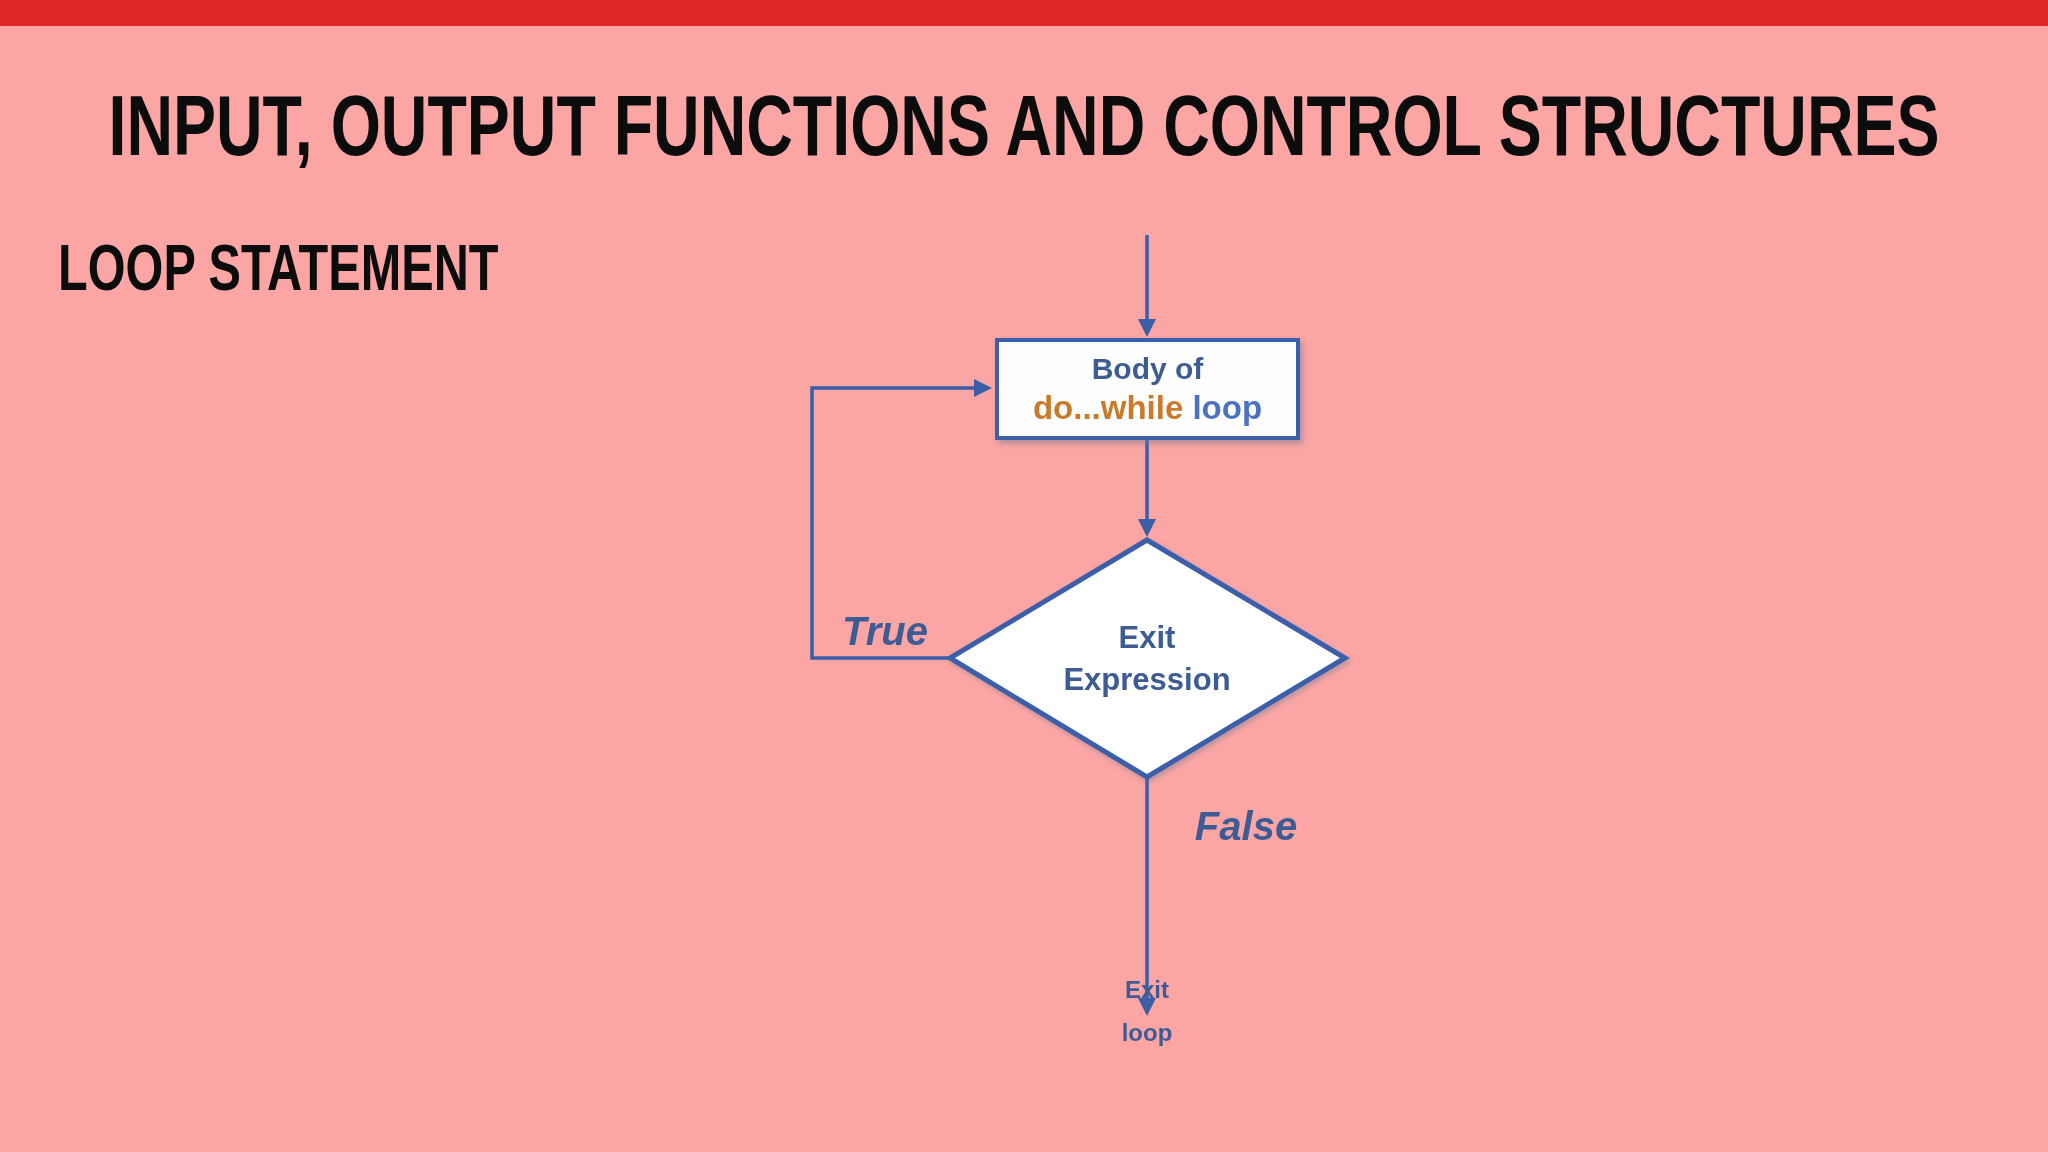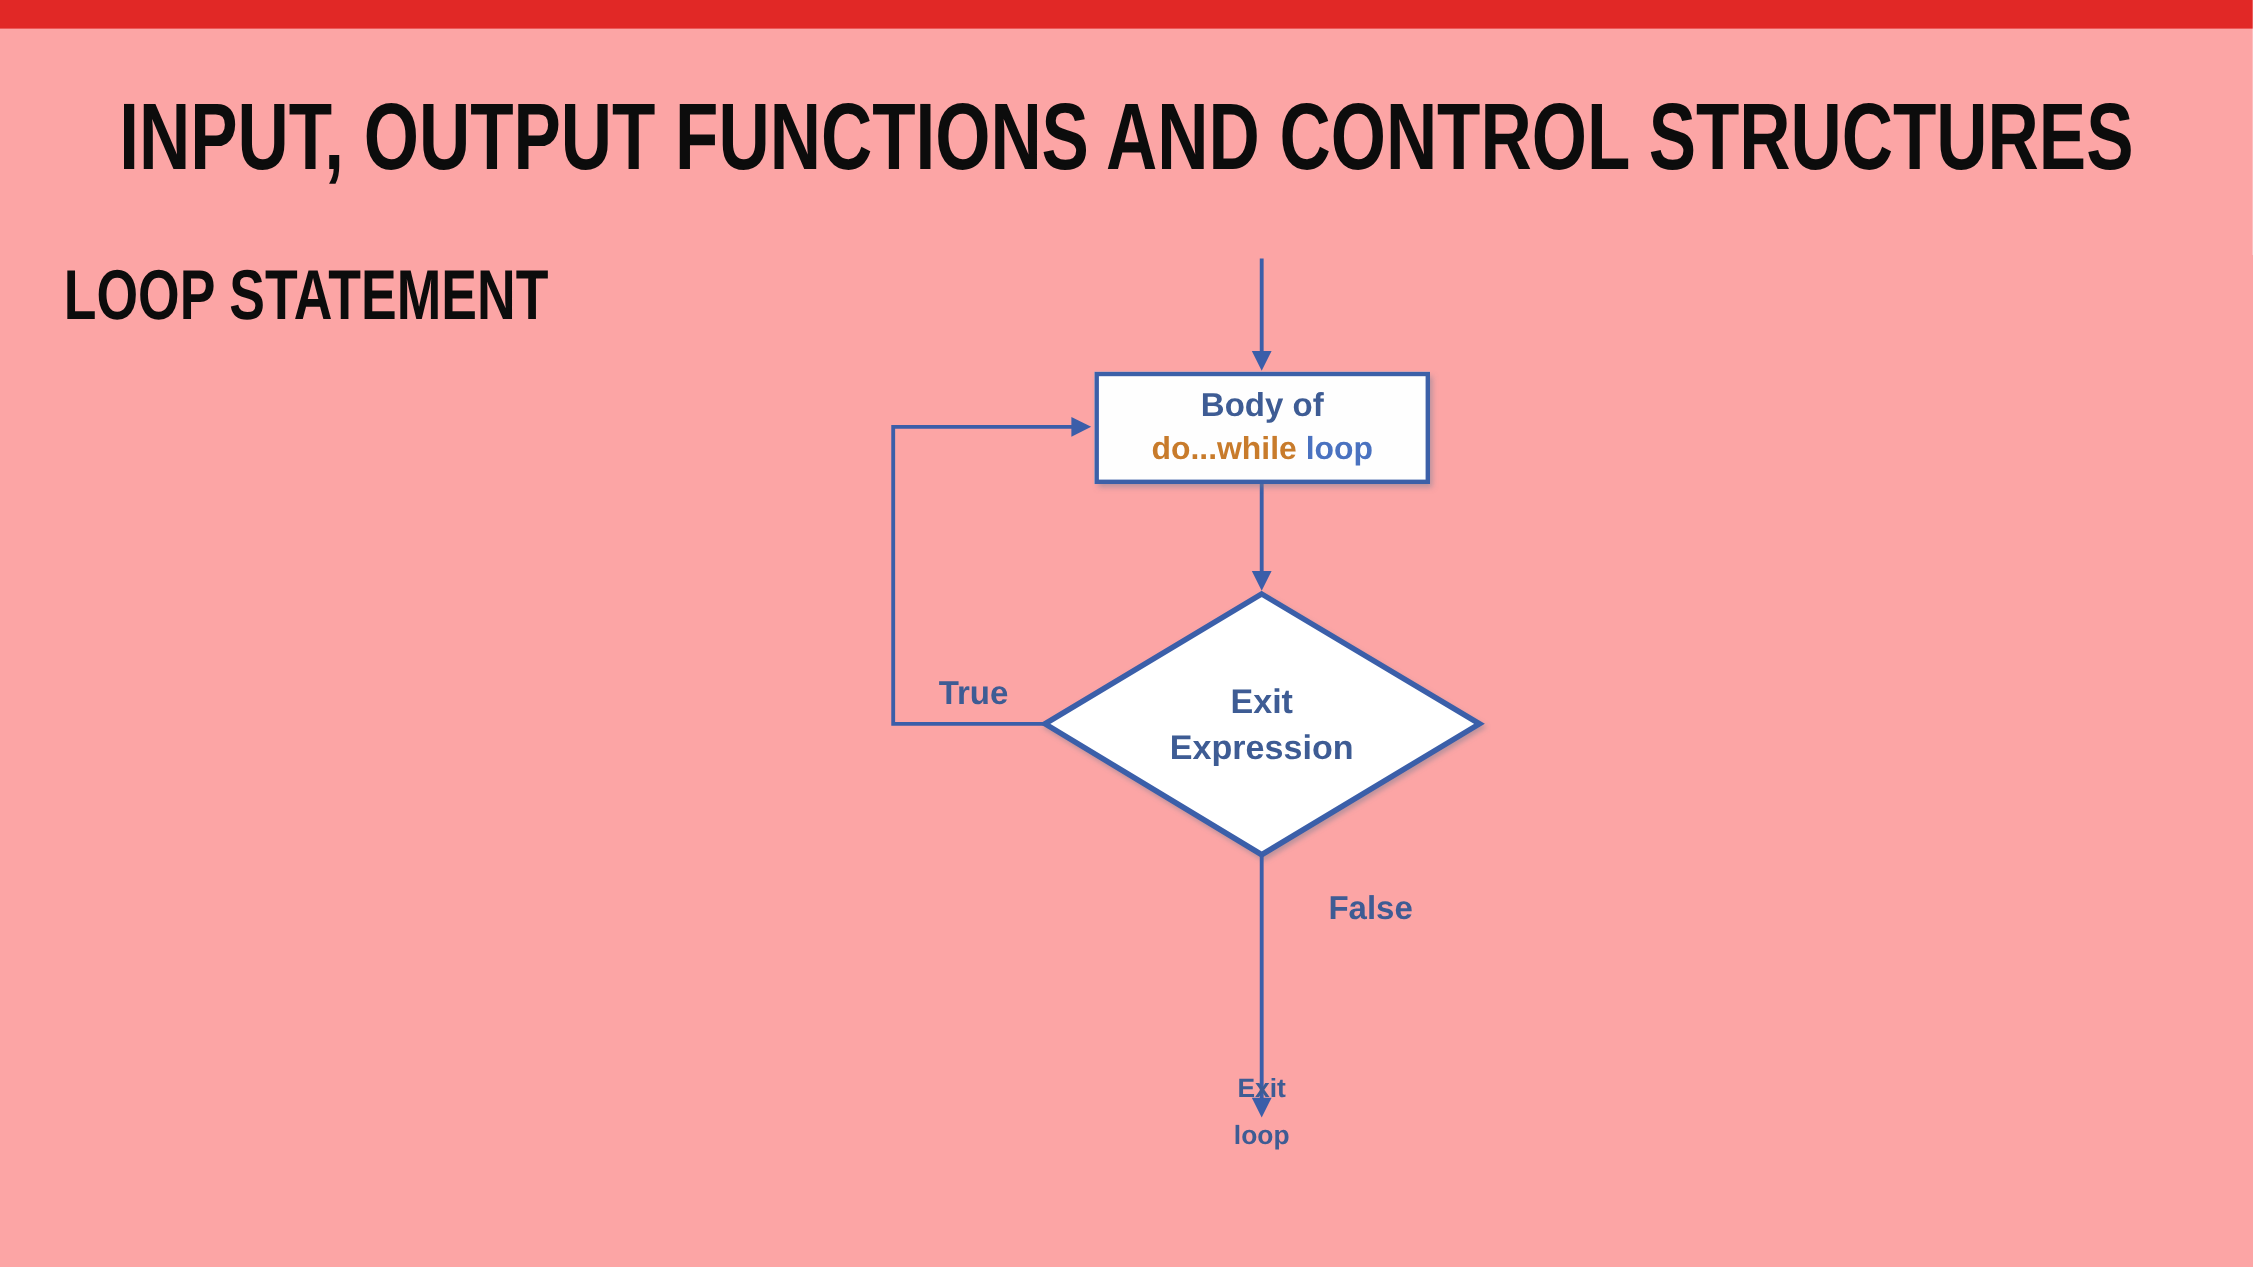--- a/index.html
+++ b/index.html
@@ -37,33 +37,33 @@
   svg.flow { position: absolute; left: 0; top: 0; width: 2048px; height: 1152px; }
 
   .process-box {
     position: absolute; left: 995px; top: 338px;
     width: 305px; height: 102px; box-sizing: border-box;
     border: 4px solid #3c60a8; background: #fefefe;
     box-shadow: 3px 4px 5px rgba(115,125,150,0.5);
     display: flex; flex-direction: column; align-items: center; justify-content: center;
   }
   .process-line1 { font-size: 30px; font-weight: 700; color: #3e5c94; line-height: 38px; }
-  .process-line2 { font-size: 29px; font-weight: 700; line-height: 40px; }
+  .process-line2 { font-size: 33px; font-weight: 700; line-height: 40px; }
   .kw-orange { color: #c87b2b; }
   .kw-blue   { color: #4a72c0; white-space: pre; }
 
   .decision-label {
     position: absolute; left: 972px; top: 617px; width: 350px;
     text-align: center; font-size: 31px; font-weight: 700;
     color: #3e5c94; line-height: 42px;
   }
 
   .edge-label {
     position: absolute; width: 150px; text-align: center;
-    font-size: 30px; font-weight: 700; color: #3e5c94; line-height: 36px;
+    font-size: 40px; font-weight: 700; color: #3e5c94; line-height: 36px; font-style: italic;
   }
   .label-true  { left: 810px; top: 613px; }
   .label-false { left: 1171px; top: 808px; }
 
   .exit-label {
     position: absolute; left: 1047px; top: 968px; width: 200px;
     text-align: center; font-size: 24px; font-weight: 700;
     color: #3e5c94; line-height: 43px;
   }
 </style>

